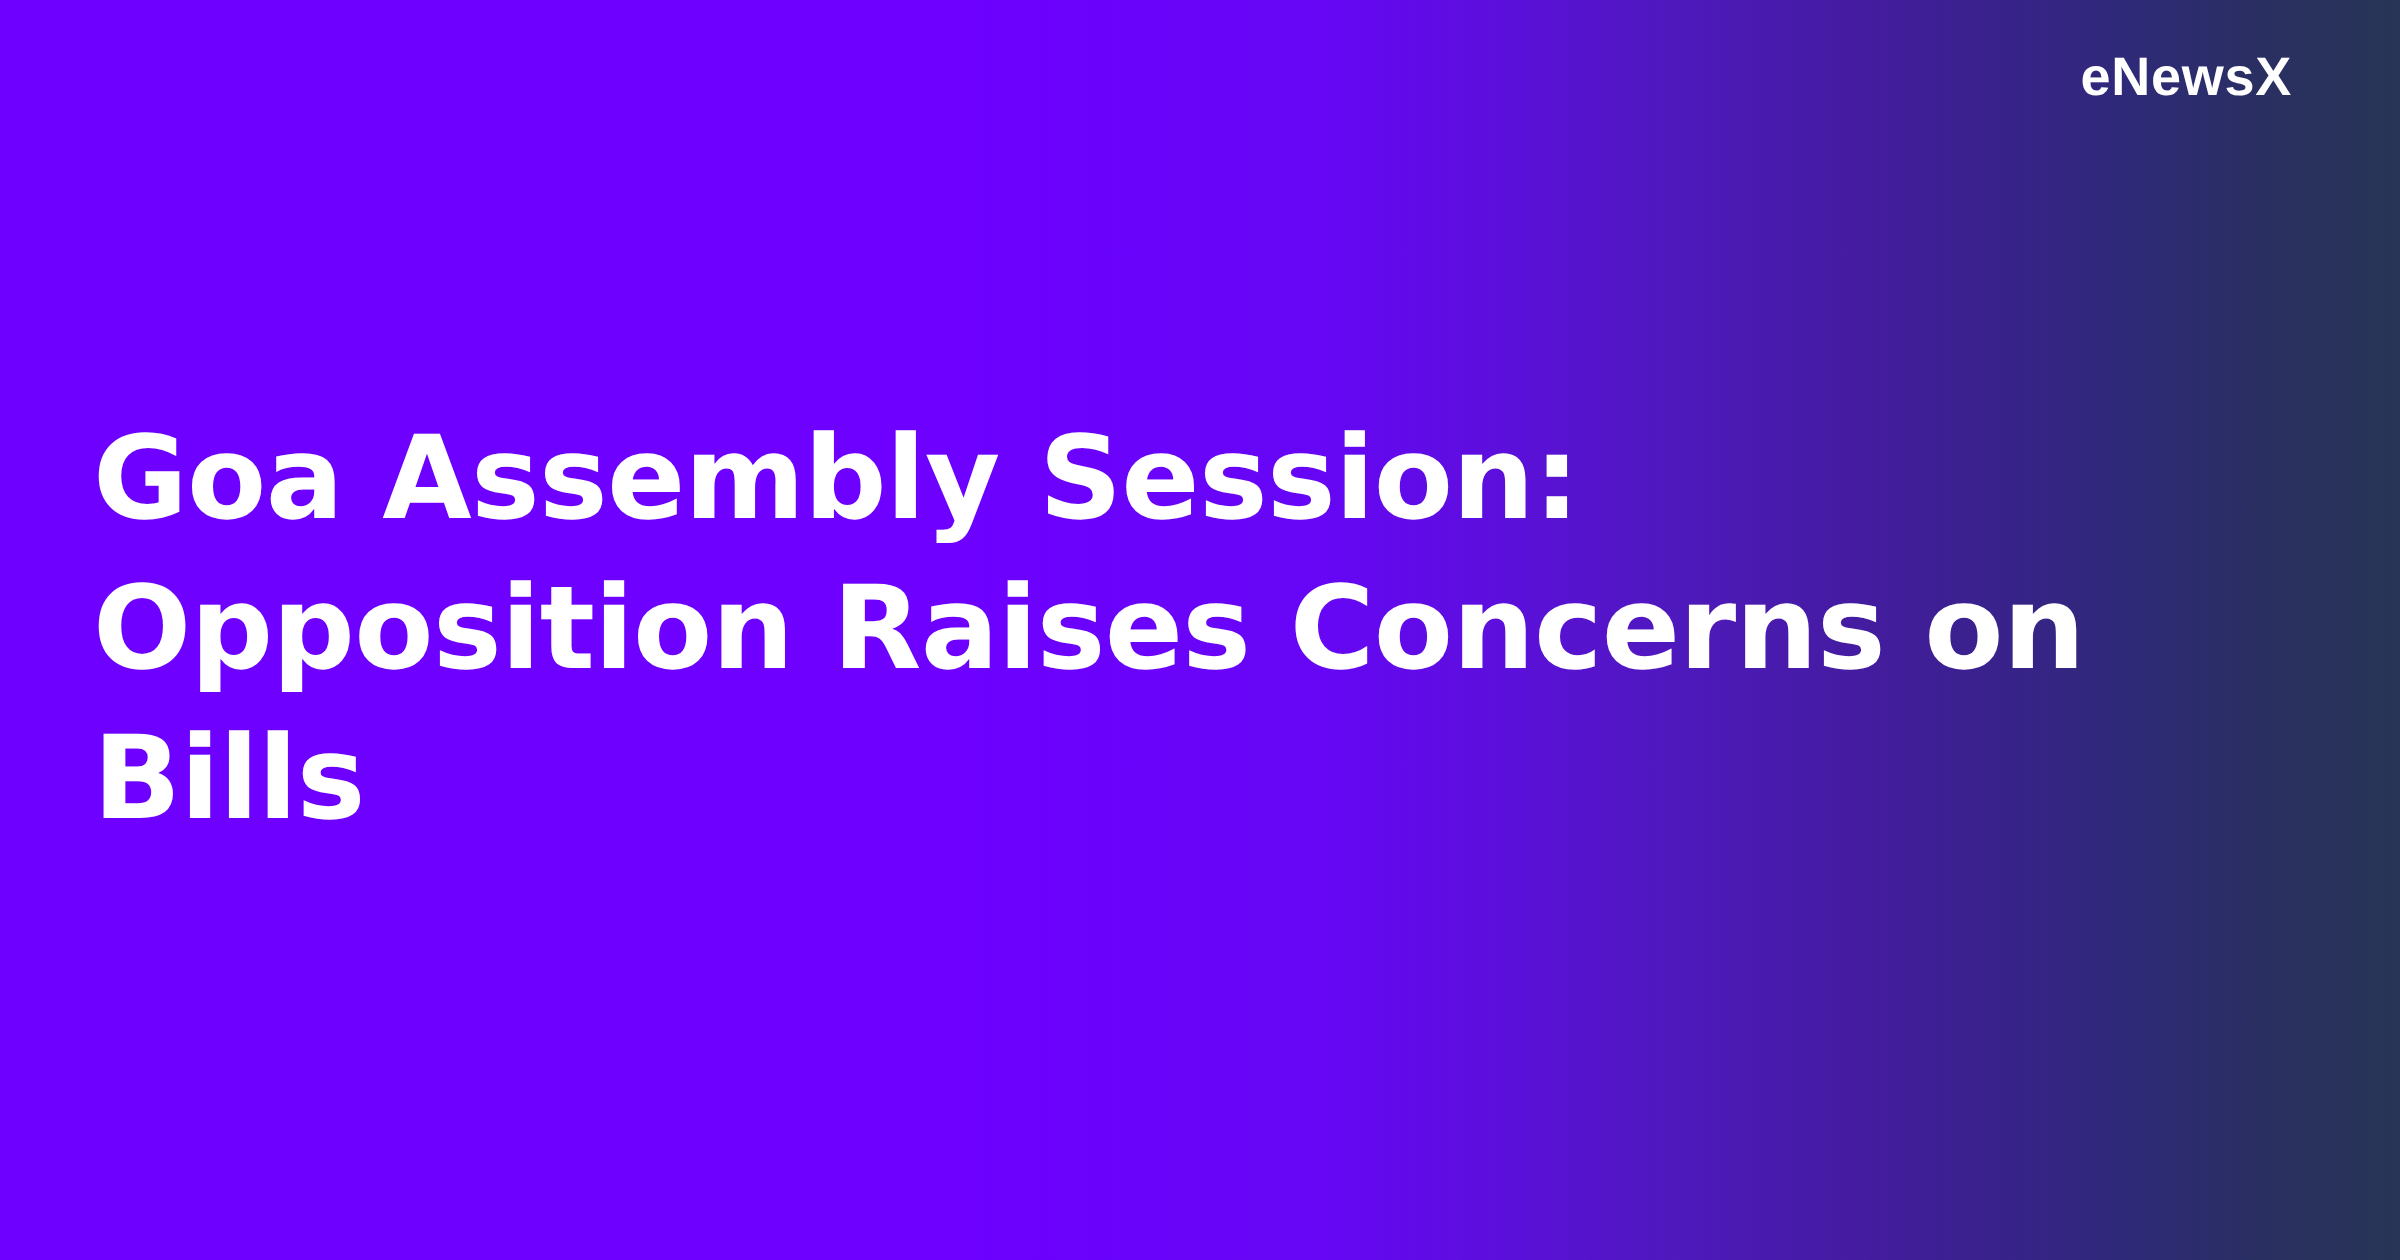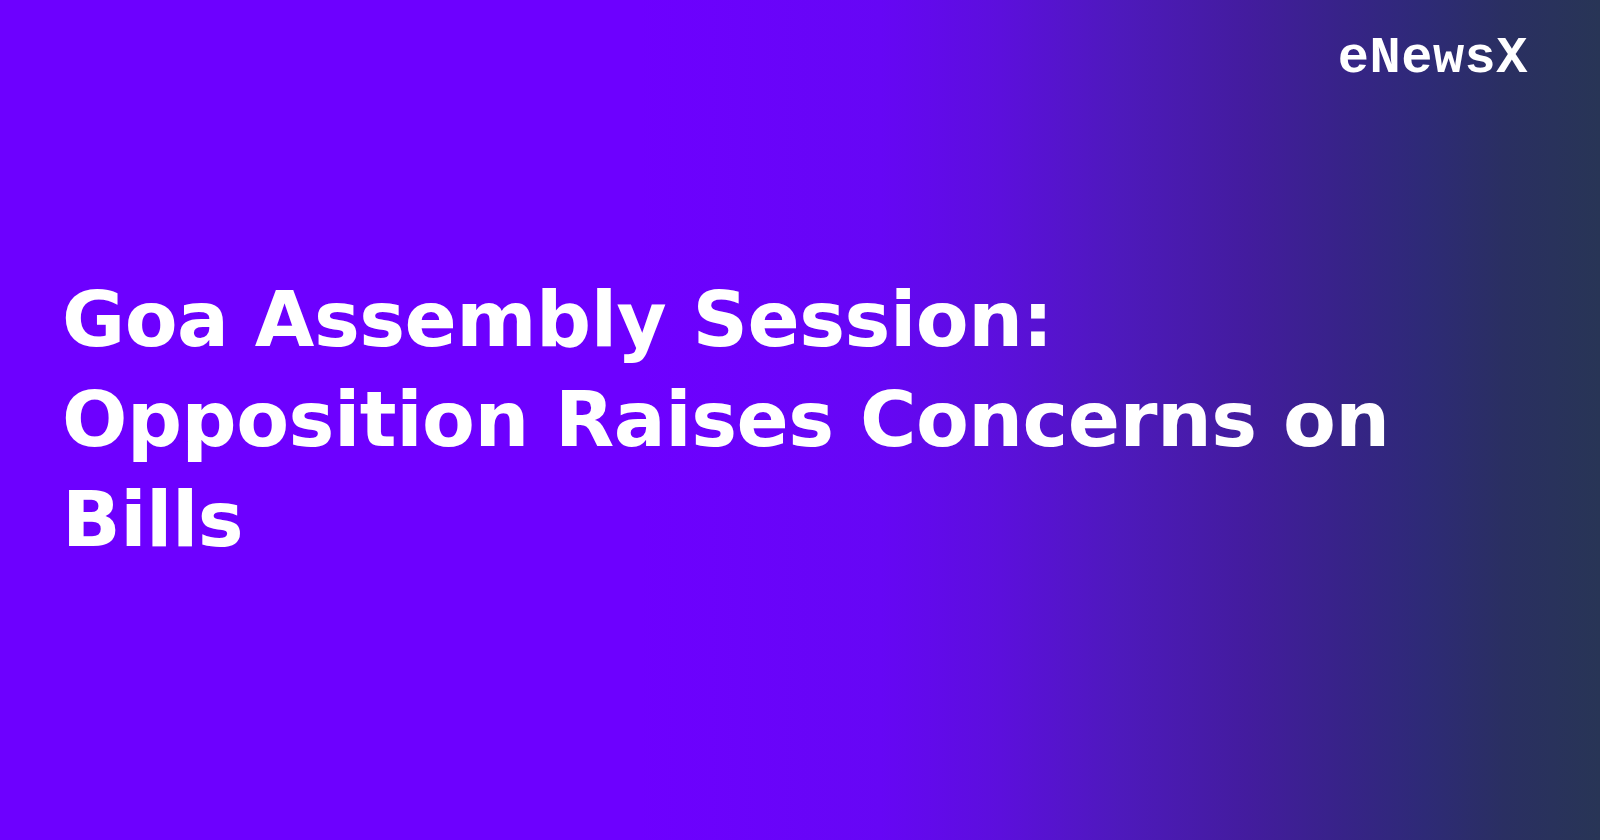--- a/index.html
+++ b/index.html
@@ -30,22 +30,22 @@
       #283556 100%
     );
   }
 
   
   .logo {
     position: absolute;
     top: 33px;
     right: 72px;
     color: #FFFFFF;
-    font-family: Liberation Mono, monospace;
-    font-size: 52px;
+    font-family: Liberation Sans, sans-serif;
+    font-size: 36px;
     font-weight: 700;
     line-height: 1;
     letter-spacing: 0.5px;
     white-space: nowrap;
     user-select: none;
     text-align: right;
   }
 
   
   .headline-wrap {

